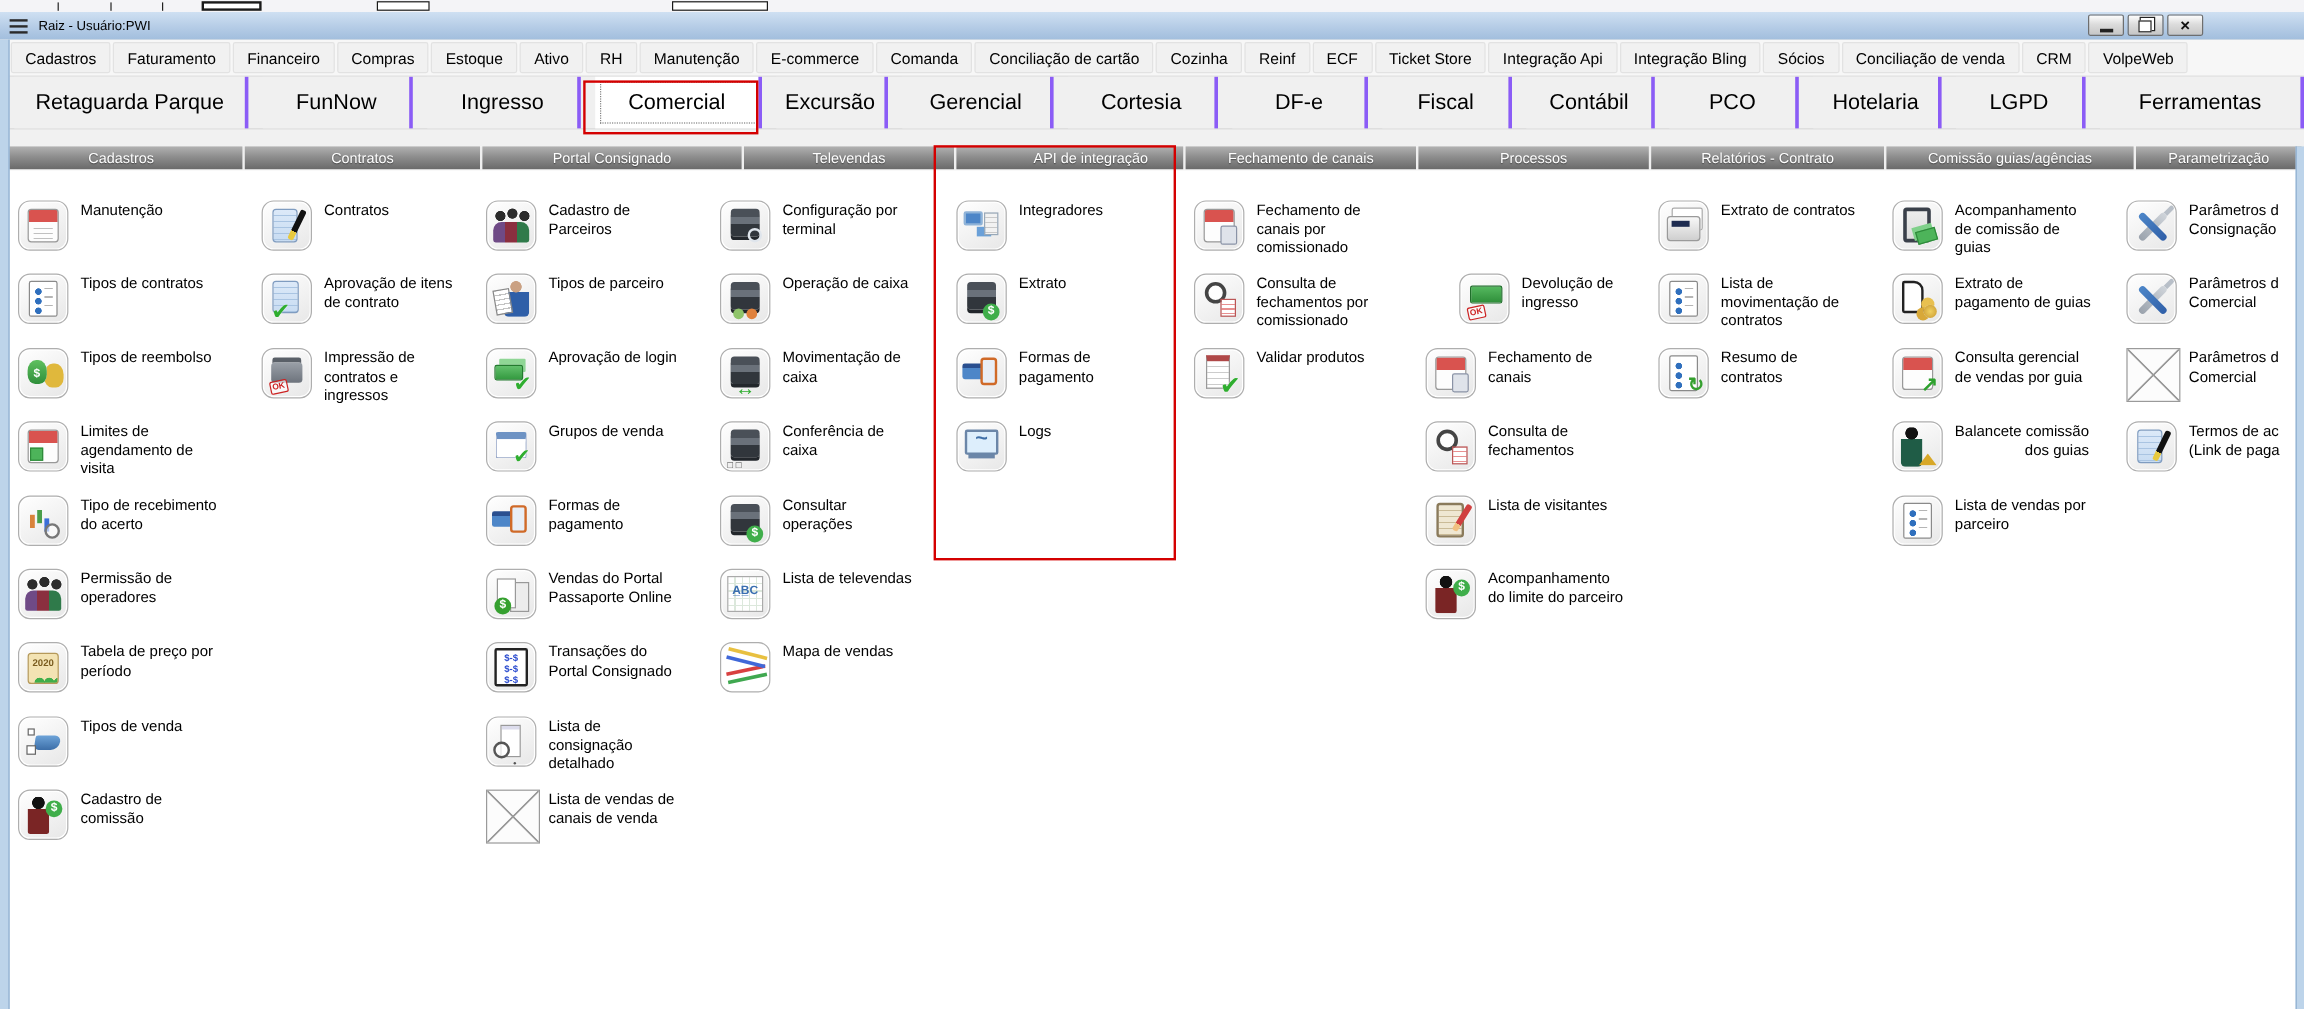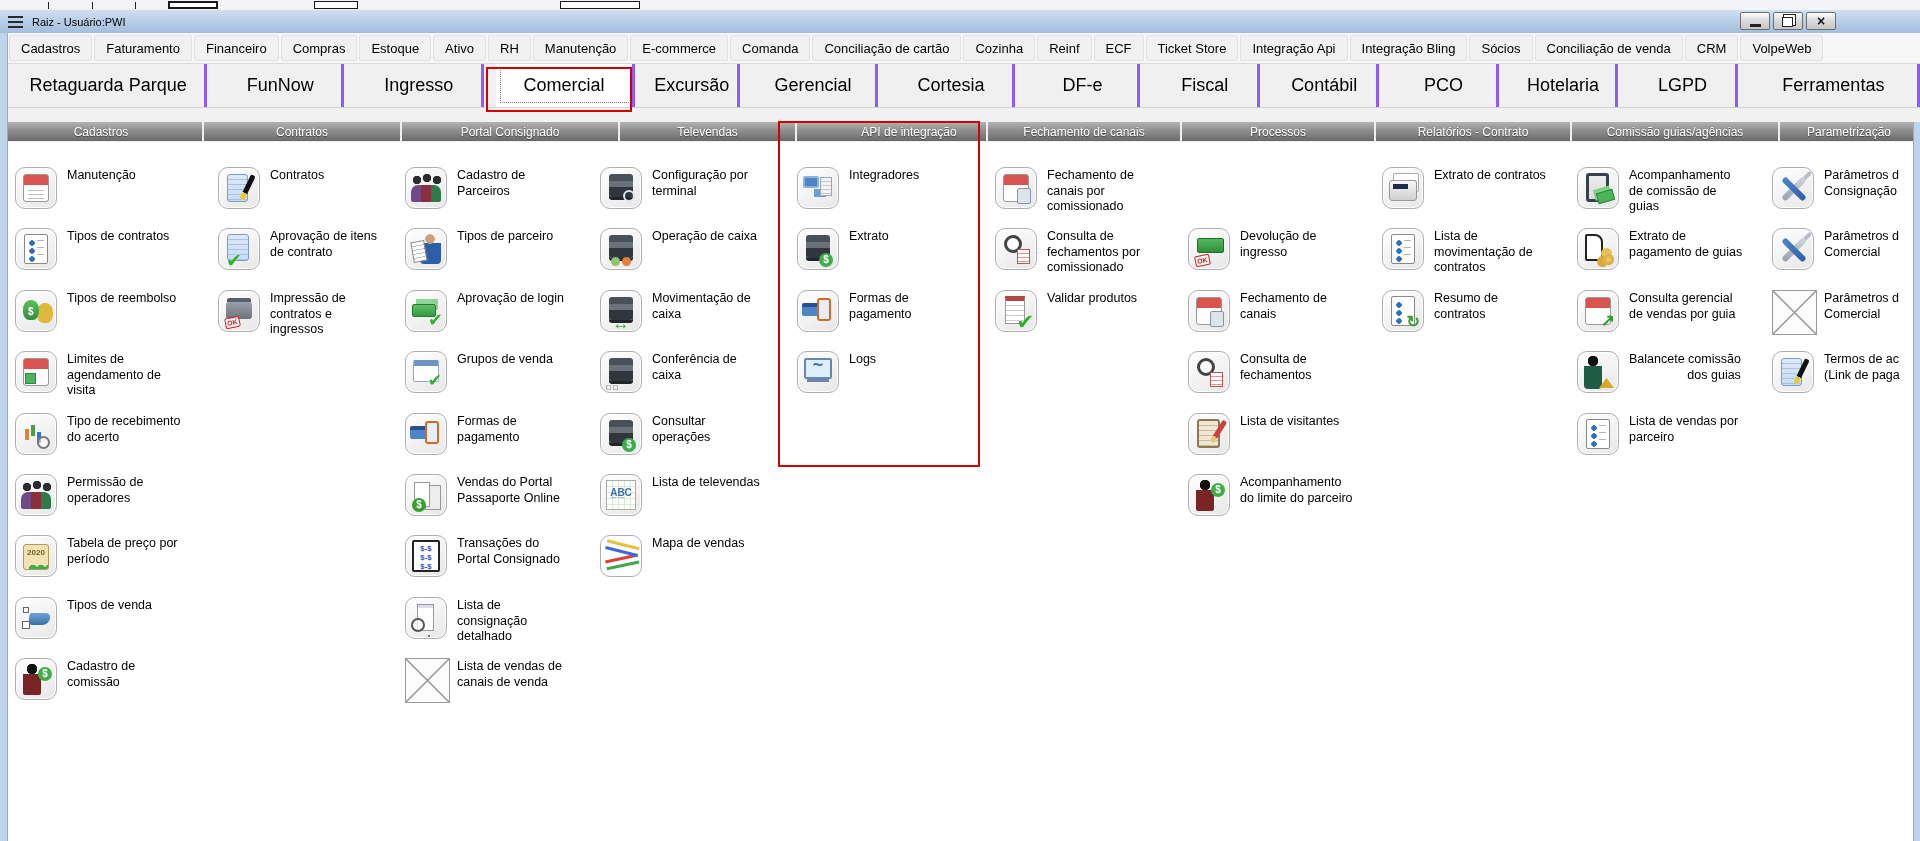--- a/index.html
+++ b/index.html
@@ -516,21 +516,21 @@
     <div class="item" data-name="item-consulta-de-fechamentos-por-comissionado" style="left: 995px; top: 228px;">
       <span class="ic" data-name="magnifier-doc-icon"></span>
       <span class="lbl" data-name="item-label">Consulta de
 fechamentos por
 comissionado</span>
     </div>
     <div class="item" data-name="item-validar-produtos" style="left: 995px; top: 290px;">
       <span class="ic" data-name="validate-doc-icon"></span>
       <span class="lbl" data-name="item-label">Validar produtos</span>
     </div>
-    <div class="item" data-name="item-devolucao-de-ingresso" style="left: 1188px; top: 228px;">
+    <div class="item" data-name="item-devolucao-de-ingresso" style="left: 1216px; top: 228px;">
       <span class="ic" data-name="money-ok-icon"></span>
       <span class="lbl" data-name="item-label">Devolução de
 ingresso</span>
     </div>
     <div class="item" data-name="item-fechamento-de-canais" style="left: 1188px; top: 290px;">
       <span class="ic" data-name="calendar-calc-icon"></span>
       <span class="lbl" data-name="item-label">Fechamento de
 canais</span>
     </div>
     <div class="item" data-name="item-consulta-de-fechamentos" style="left: 1188px; top: 351px;">

